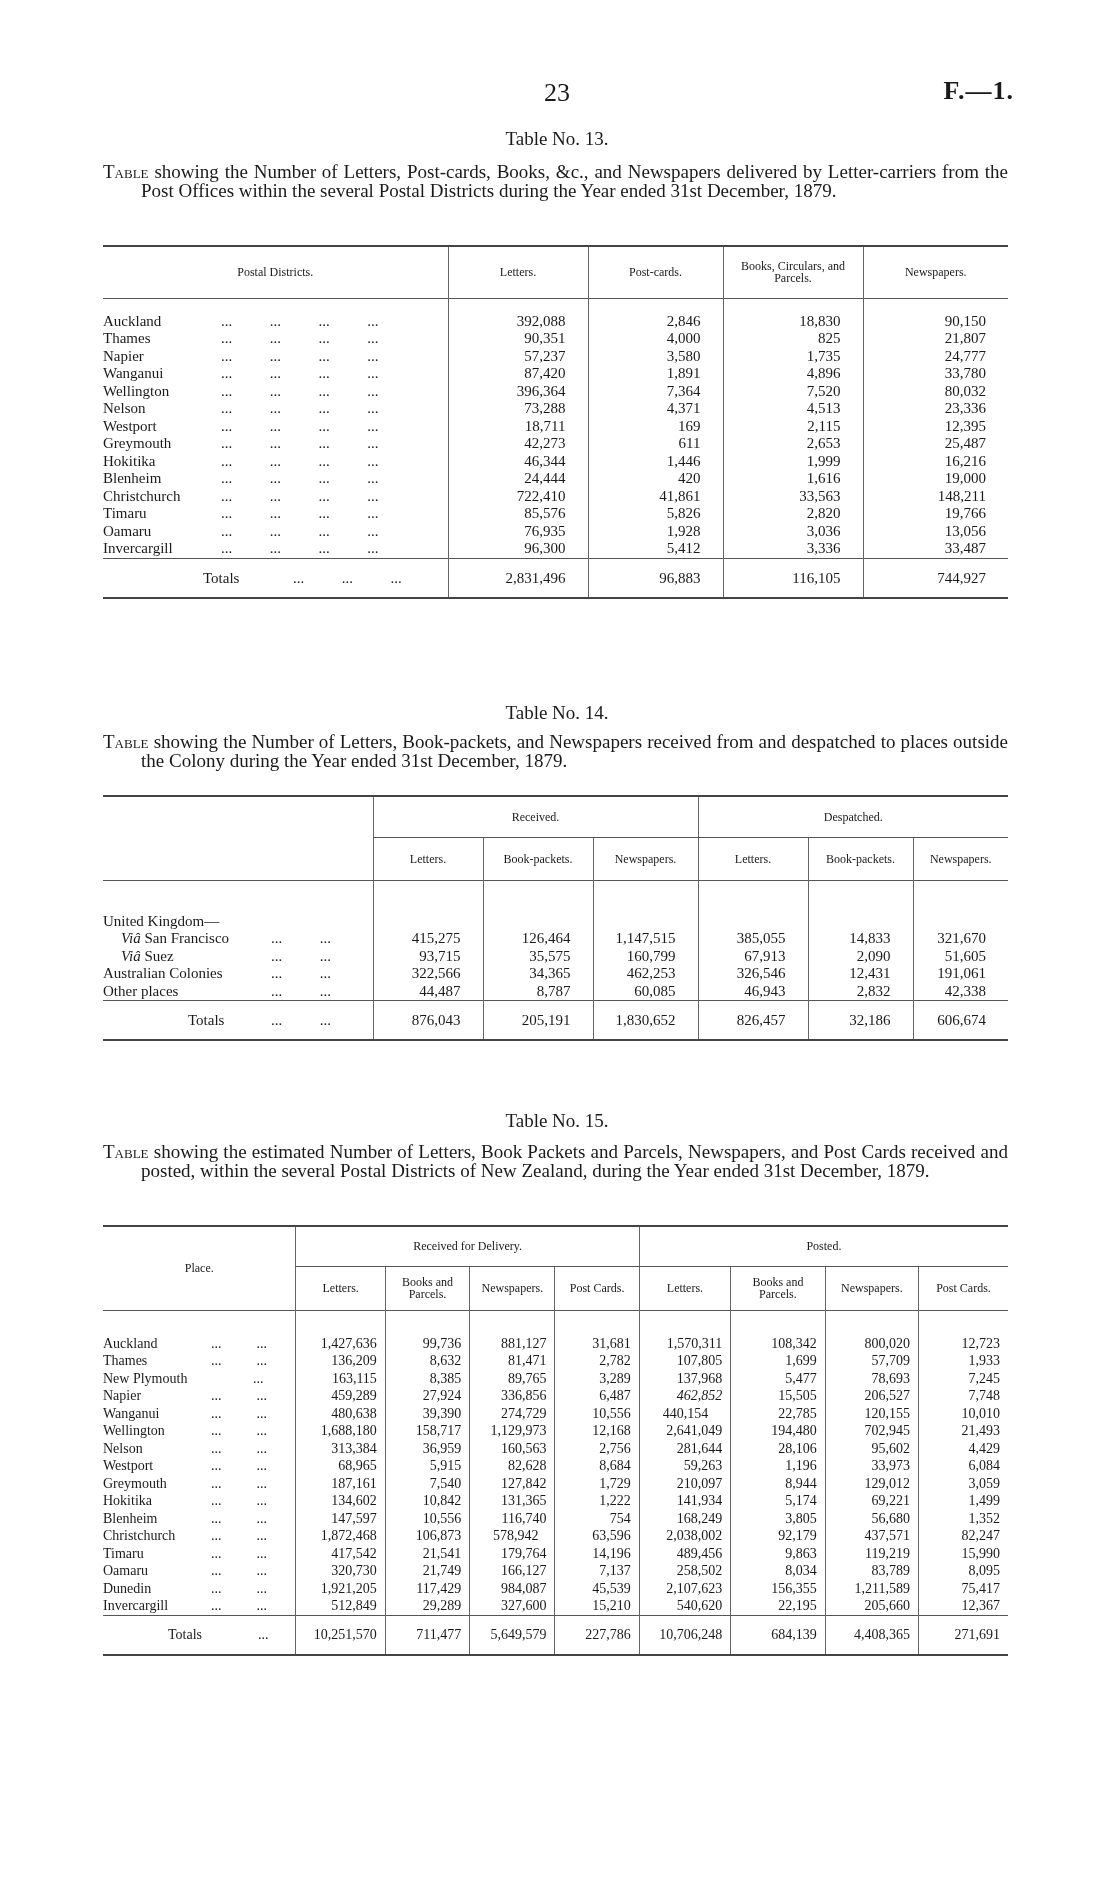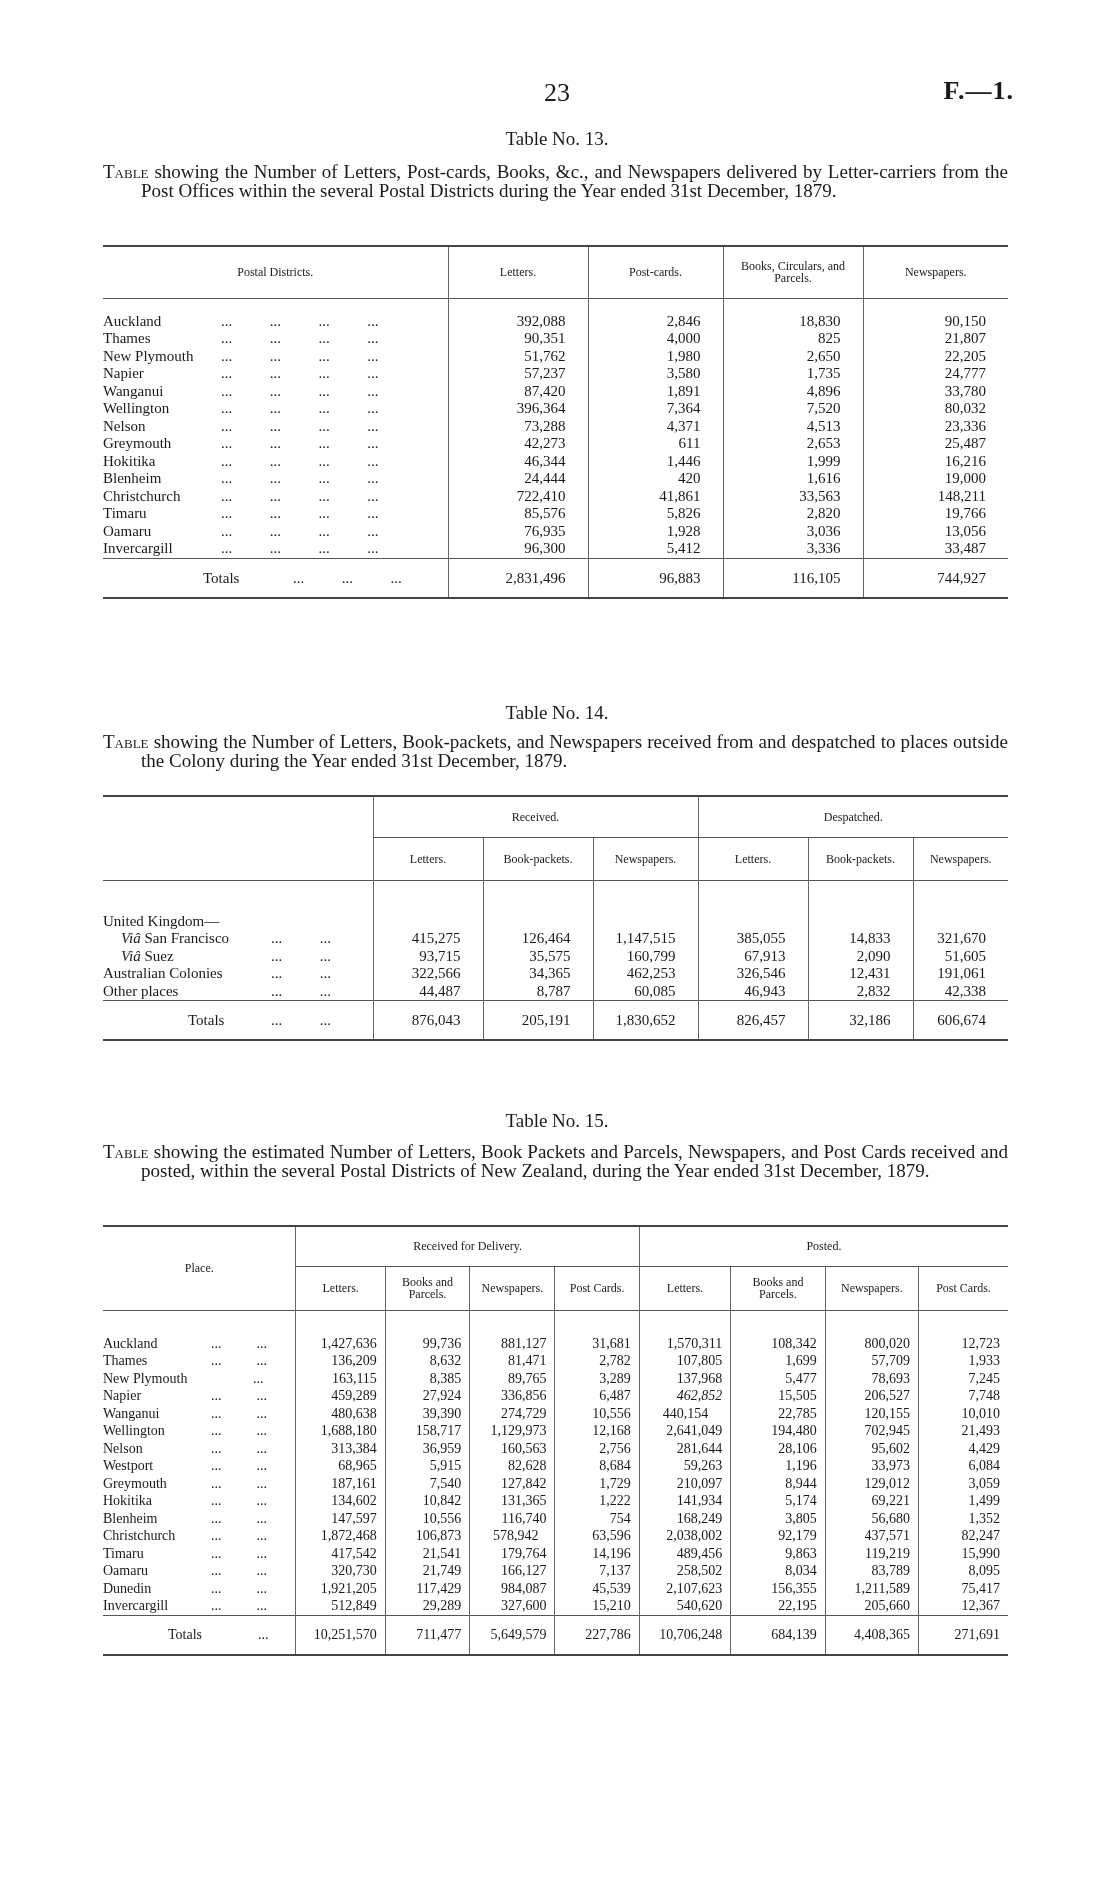--- a/index.html
+++ b/index.html
@@ -72,27 +72,20 @@
         <td class="num vl">90,150</td>
       </tr>
       <tr>
         <td class="name"><span style="display: inline-block; width: 118px;">Thames</span><span class="dots" style="white-space: pre;">...          ...          ...          ...</span></td>
         <td class="num vl">90,351</td>
         <td class="num vl">4,000</td>
         <td class="num vl">825</td>
         <td class="num vl">21,807</td>
       </tr>
       <tr>
-        <td class="name"><span style="display: inline-block; width: 118px;">New Plymouth</span><span class="dots" style="white-space: pre;">...          ...          ...          ...</span></td>
-        <td class="num vl">51,762</td>
-        <td class="num vl">1,980</td>
-        <td class="num vl">2,650</td>
-        <td class="num vl">22,205</td>
-      </tr>
-      <tr>
         <td class="name"><span style="display: inline-block; width: 118px;">Napier</span><span class="dots" style="white-space: pre;">...          ...          ...          ...</span></td>
         <td class="num vl">57,237</td>
         <td class="num vl">3,580</td>
         <td class="num vl">1,735</td>
         <td class="num vl">24,777</td>
       </tr>
       <tr>
         <td class="name"><span style="display: inline-block; width: 118px;">Wanganui</span><span class="dots" style="white-space: pre;">...          ...          ...          ...</span></td>
         <td class="num vl">87,420</td>
         <td class="num vl">1,891</td>
@@ -105,20 +98,27 @@
         <td class="num vl">7,364</td>
         <td class="num vl">7,520</td>
         <td class="num vl">80,032</td>
       </tr>
       <tr>
         <td class="name"><span style="display: inline-block; width: 118px;">Nelson</span><span class="dots" style="white-space: pre;">...          ...          ...          ...</span></td>
         <td class="num vl">73,288</td>
         <td class="num vl">4,371</td>
         <td class="num vl">4,513</td>
         <td class="num vl">23,336</td>
+      </tr>
+      <tr>
+        <td class="name"><span style="display: inline-block; width: 118px;">Westport</span><span class="dots" style="white-space: pre;">...          ...          ...          ...</span></td>
+        <td class="num vl">18,711</td>
+        <td class="num vl">169</td>
+        <td class="num vl">2,115</td>
+        <td class="num vl">12,395</td>
       </tr>
       <tr>
         <td class="name"><span style="display: inline-block; width: 118px;">Greymouth</span><span class="dots" style="white-space: pre;">...          ...          ...          ...</span></td>
         <td class="num vl">42,273</td>
         <td class="num vl">611</td>
         <td class="num vl">2,653</td>
         <td class="num vl">25,487</td>
       </tr>
       <tr>
         <td class="name"><span style="display: inline-block; width: 118px;">Hokitika</span><span class="dots" style="white-space: pre;">...          ...          ...          ...</span></td>

